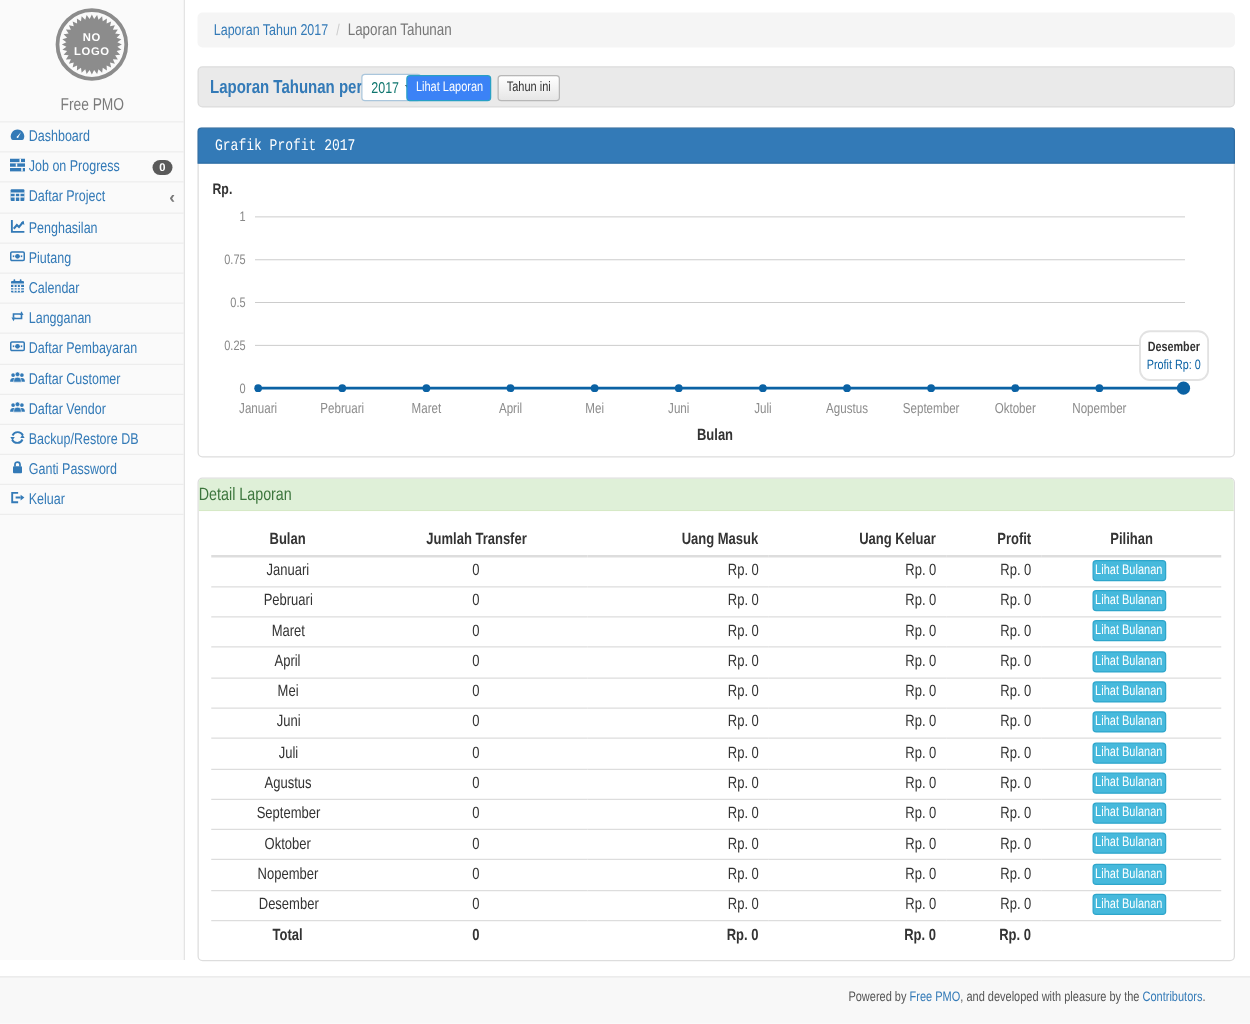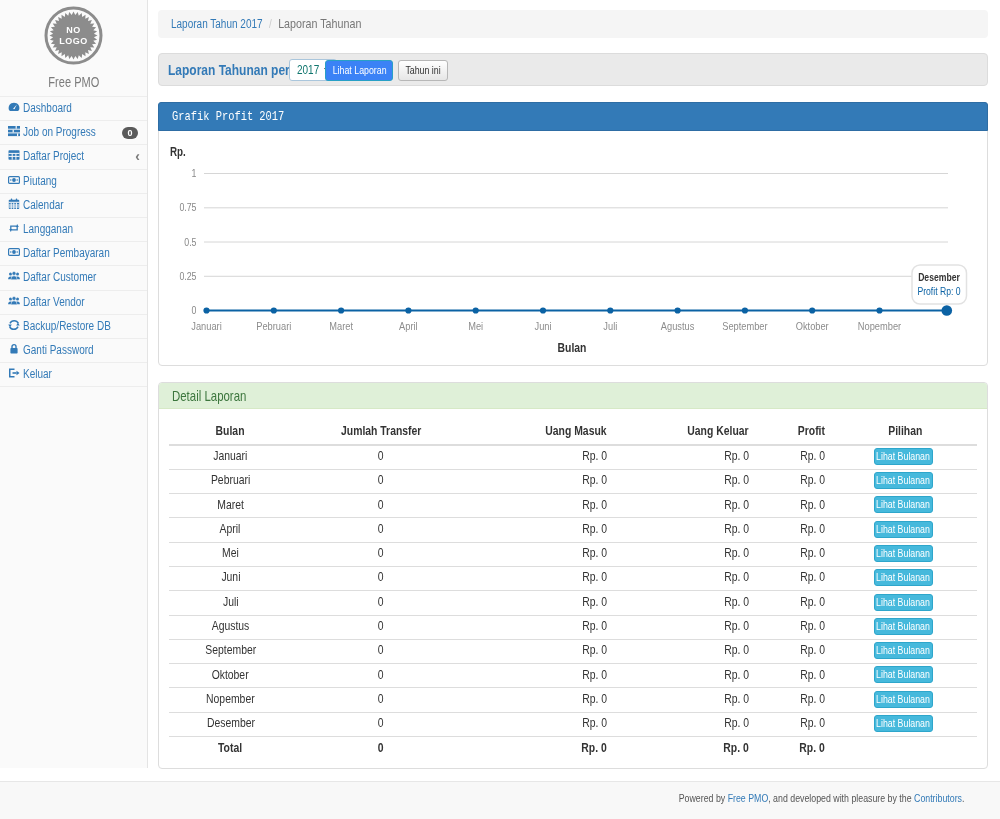--- a/index.html
+++ b/index.html
@@ -30,21 +30,21 @@
 .selectbox { position:absolute; left:114px; top:5px; width:46px; height:20px; background:#fff; border:1px solid #aac6dc; border-radius:3px; font-size:12.5px; color:#0f766e; line-height:20px;margin-left:16px; }
 .selectbox .v { position:absolute; left:7px; }
 .selectbox .car { position:absolute; right:6px; top:8px; width:0; height:0; border-left:3.5px solid transparent; border-right:3.5px solid transparent; border-top:4.5px solid #333; }
 .btn { position:absolute; top:6px; font-size:11px; line-height:19px; height:19px; border-radius:3px; text-align:center; white-space:nowrap; }
 .btn-info-big { left:166px; width:66px; background:#3b82f6; border:1px solid #28a0c6; color:#fff; }
 .btn-default { left:239px; width:48px; background:linear-gradient(#ffffff,#e6e6e6); border:1px solid #b7b7b7; color:#333; }
 
 
 .panel { margin-top:16px; border:1px solid #ddd; border-radius:4px; background:#fff; }
 .panel-heading-blue { background:#337ab7; border:1px solid #2e6da4; margin:-1px -1px 0 -1px; border-radius:3px 3px 0 0; color:#fff; font-size:13px; height:27px; line-height:27px; padding-left:13px;font-family:Liberation Mono, monospace; }
-.panel-heading-green { background:#dff0d8; border-bottom:1px solid #d6e9c6; border-radius:3px 3px 0 0; color:#3c763d; font-size:14.3px; height:25px; line-height:26px; padding-left:13px; }
+.panel-heading-green { background:#dff0d8; border-bottom:1px solid #d6e9c6; border-radius:3px 3px 0 0; color:#3c763d; font-size:14.3px; height:25px; line-height:26px; }
 #chartbody { position:relative; height:234px; }
 
 
 .panel-body { padding:10px 10px 8px 10px; }
 table.rpt { border-collapse:collapse; width:100%; table-layout:fixed; font-size:13px; color:#333; }
 table.rpt th { border-bottom:2px solid #ddd; font-weight:bold; padding:3px 8px; }
 table.rpt td { border-top:1px solid #ddd; padding:1.5px 8px 3.3px 8px; }
 table.rpt th, table.rpt td { line-height:18.5px; }
 .ctr { text-align:center; } .rgt { text-align:right; }
 .btn-xs { position:relative; }
@@ -90,20 +90,27 @@
         <a href="#"><svg width="12" height="12" viewBox="0 0 12 12" fill="#337ab7">
             <rect x="0.5" y="1.3" width="11" height="9.4" rx="0.8"></rect>
             <g stroke="#fafafa" stroke-width="1">
               <line x1="0.5" y1="4.4" x2="11.5" y2="4.4"></line>
               <line x1="0.5" y1="7.4" x2="11.5" y2="7.4"></line>
               <line x1="4.2" y1="4.4" x2="4.2" y2="10.7"></line>
               <line x1="7.9" y1="4.4" x2="7.9" y2="10.7"></line>
             </g>
           </svg><span class="sxl">Daftar Project</span></a>
         <span class="chev">‹</span>
+      </li>
+    <li>
+        <a href="#"><svg width="12" height="12" viewBox="0 0 12 12">
+            <path d="M1.5 1 V10.5 H11.5" stroke="#337ab7" stroke-width="1.5" fill="none"></path>
+            <path d="M3 8 L5.5 5 L7.2 6.6 L10.5 2.6" stroke="#337ab7" stroke-width="1.6" fill="none"></path>
+            <path d="M10.9 1.5 L11.5 5 L8.8 3.2 Z" fill="#337ab7"></path>
+          </svg><span class="sxl">Penghasilan</span></a>
       </li>
     <li>
         <a href="#"><svg width="12" height="12" viewBox="0 0 12 12">
             <rect x="0.6" y="2.6" width="10.8" height="6.8" rx="1" stroke="#337ab7" stroke-width="1.2" fill="none"></rect>
             <circle cx="6" cy="6" r="1.9" fill="#337ab7"></circle>
             <rect x="2.2" y="5.3" width="1.2" height="1.4" fill="#337ab7"></rect>
             <rect x="8.6" y="5.3" width="1.2" height="1.4" fill="#337ab7"></rect>
           </svg><span class="sxl">Piutang</span></a>
       </li>
     <li>

